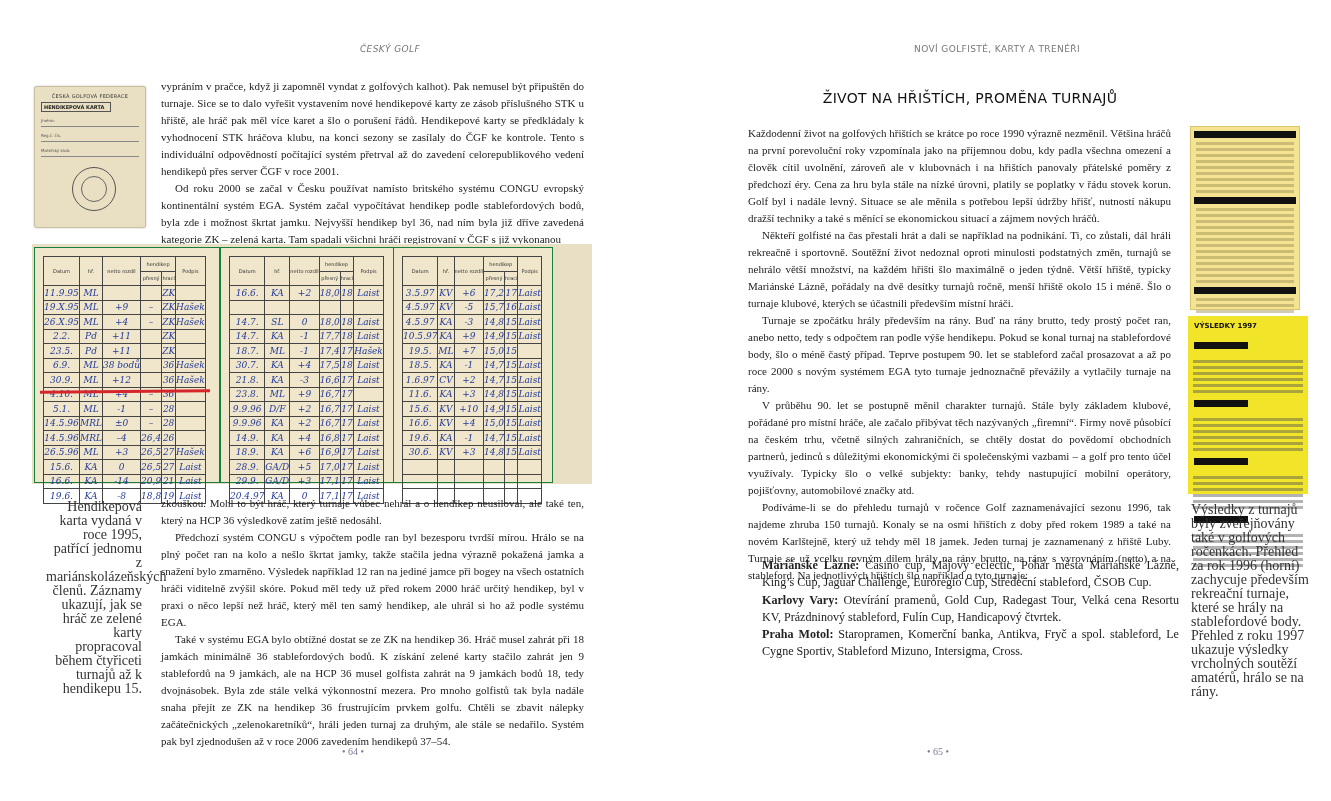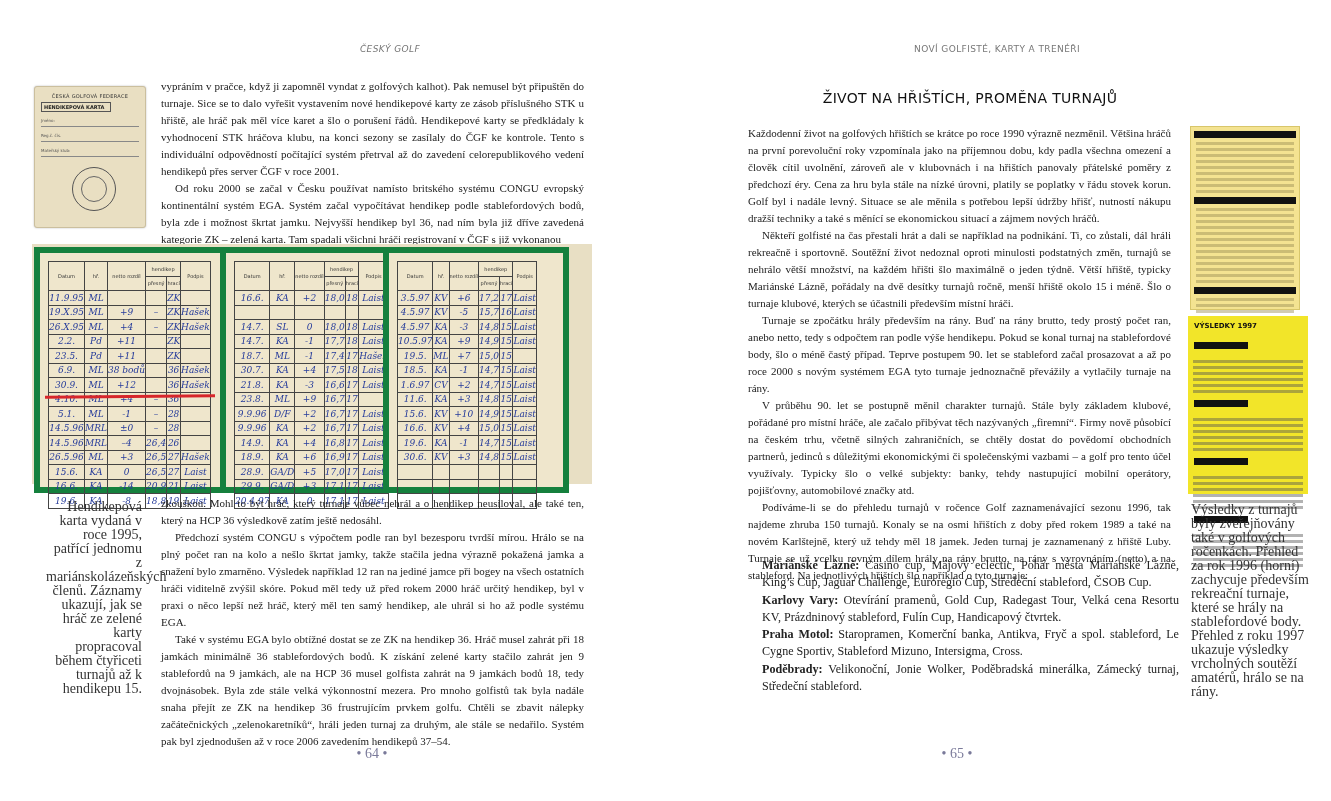--- a/index.html
+++ b/index.html
@@ -1,34 +1,34 @@
 <!DOCTYPE html>
 <html><head>
 <meta charset="utf-8">
 <style>
   html,body{margin:0;padding:0;background:#fff;}
   body{width:1331px;height:801px;position:relative;overflow:hidden;font-family:"Liberation Serif",serif;color:#222;}
   .running-head{position:absolute;top:44px;font-family:"DejaVu Sans",sans-serif;font-size:9px;letter-spacing:0.4px;color:#777;text-align:center;}
   .p{position:absolute;font-size:11px;line-height:17px;text-align:justify;}
   .p p{margin:0;text-indent:14px;}
   .p p.noind{text-indent:0;}
-  .folio{position:absolute;top:746px;font-size:14px;color:#7a7a9a;text-align:center;width:60px;}
+  .folio{position:absolute;top:746px;font-size:10px;color:#7a7a9a;width:60px;}
   .caption{position:absolute;font-family:Liberation Serif, serif;font-size:14px;line-height:14px;color:#333;}
   .title{position:absolute;top:90px;left:760px;width:420px;text-align:center;font-family:"DejaVu Sans",sans-serif;font-size:14px;letter-spacing:0.3px;color:#111;}
   .img{position:absolute;}
   
   .card-small{left:34px;top:86px;width:110px;height:140px;background:#e9dfc2;border:1px solid #cbbf9e;border-radius:3px;box-shadow:0 0 2px #bbb;}
   .card-small .hdr{font-family:"DejaVu Sans",sans-serif;font-size:5px;text-align:center;margin-top:6px;color:#333;letter-spacing:.3px;}
   .card-small .box{margin:3px 6px 0 6px;border:1px solid #555;height:8px;font-family:"DejaVu Sans",sans-serif;font-size:5px;font-weight:bold;padding-left:2px;line-height:8px;width:60%;}
   .card-small .line{margin:6px 6px 0 6px;border-bottom:1px solid #888;height:8px;font-family:"DejaVu Sans",sans-serif;font-size:4px;color:#555;}
   .card-small .stamp{position:absolute;left:37px;top:80px;width:42px;height:42px;border:1.5px solid #555;border-radius:50%;}
   .card-small .stamp:after{content:"";position:absolute;left:8px;top:8px;width:24px;height:24px;border:1px solid #666;border-radius:50%;}
   
   .scorecard{left:32px;top:244px;width:560px;height:240px;background:#e8dfc4;}
-  .sheet{position:absolute;top:3px;height:234px;background:#efe6cc;border:6px solid #15803d;border-radius:0;}
+  .sheet{position:absolute;top:3px;height:234px;background:#efe6cc;border:1px solid #15803d;border-radius:0;}
   .sheet table{position:absolute;left:8px;top:8px;right:8px;border-collapse:collapse;font-family:"DejaVu Sans",sans-serif;}
   .sheet td,.sheet th{border:1px solid #444;font-size:5px;height:13.5px;padding:0;text-align:center;color:#333;font-weight:normal;}
   .sheet td.hw{font-family:"DejaVu Serif",serif;font-style:italic;font-size:9px;color:#243a9a;}
   .redline{position:absolute;left:5px;top:142px;width:170px;height:3px;background:#d7262b;transform:rotate(-0.5deg);}
   
   .clip1{left:1190px;top:126px;width:108px;height:182px;background:#f4e391;border:1px solid #d8c66b;}
   .clip2{left:1188px;top:316px;width:120px;height:178px;background:#f2e529;}
   .clip-row{height:3px;margin:3px 5px;background:#9a8c55;opacity:.45;}
   .clip-bar{height:7px;margin:4px 3px;background:#111;}
   .clip-head{position:absolute;left:6px;top:6px;font-family:"DejaVu Sans",sans-serif;font-size:7px;font-weight:bold;color:#111;}
@@ -324,21 +324,21 @@
             <td class="hw">20.4.97</td>
             <td class="hw">KA</td>
             <td class="hw">0</td>
             <td class="hw">17,1</td>
             <td class="hw">17</td>
             <td class="hw">Laist</td>
           </tr>
         </tbody>
       </table>
     </div>
-  <div class="sheet" style="left:351px;width:158px;padding-left:16px;">
+  <div class="sheet" style="left:361px;width:158px;">
       <table>
         <tbody>
           <tr>
             <th rowspan="2">Datum</th>
             <th rowspan="2">hř.</th>
             <th rowspan="2">netto rozdíl</th>
             <th colspan="2">hendikep</th>
             <th rowspan="2">Podpis</th>
           </tr>
           <tr>
@@ -488,21 +488,20 @@
   <p>Někteří golfisté na čas přestali hrát a dali se například na podnikání. Ti, co zůstali, dál hráli rekreačně i sportovně. Soutěžní život nedoznal oproti minulosti podstatných změn, turnajů se nehrálo větší množství, na každém hřišti šlo maximálně o jeden týdně. Větší hřiště, typicky Mariánské Lázně, pořádaly na dvě desítky turnajů ročně, menší hřiště okolo 15 i méně. Šlo o turnaje klubové, kterých se účastnili především místní hráči.</p>
   <p>Turnaje se zpočátku hrály především na rány. Buď na rány brutto, tedy prostý počet ran, anebo netto, tedy s odpočtem ran podle výše hendikepu. Pokud se konal turnaj na stablefordové body, šlo o méně častý případ. Teprve postupem 90. let se stableford začal prosazovat a až po roce 2000 s novým systémem EGA tyto turnaje jednoznačně převážily a vytlačily turnaje na rány.</p>
   <p>V průběhu 90. let se postupně měnil charakter turnajů. Stále byly základem klubové, pořádané pro místní hráče, ale začalo přibývat těch nazývaných „firemní“. Firmy nově působící na českém trhu, včetně silných zahraničních, se chtěly dostat do povědomí obchodních partnerů, jedinců s důležitými ekonomickými či společenskými vazbami – a golf pro tento účel využívaly. Typicky šlo o velké subjekty: banky, tehdy nastupující mobilní operátory, pojišťovny, automobilové značky atd.</p>
   <p>Podíváme-li se do přehledu turnajů v ročence Golf zaznamenávající sezonu 1996, tak najdeme zhruba 150 turnajů. Konaly se na osmi hřištích z doby před rokem 1989 a také na novém Karlštejně, který už tehdy měl 18 jamek. Jeden turnaj je zaznamenaný z hřiště Luby. Turnaje se už vcelku rovným dílem hrály na rány brutto, na rány s vyrovnáním (netto) a na stableford. Na jednotlivých hřištích šlo například o tyto turnaje:</p>
 </div>
 
 <div class="ylist">
   <p class="item"><b>Mariánské Lázně:</b> <span>Casino cup, Májový eclectic, Pohár města Mariánské Lázně, King’s Cup, Jaguar Challenge, Euroregio Cup, Středeční stableford, ČSOB Cup.</span></p>
   <p class="item"><b>Karlovy Vary:</b> <span>Otevírání pramenů, Gold Cup, Radegast Tour, Velká cena Resortu KV, Prázdninový stableford, Fulín Cup, Handicapový čtvrtek.</span></p>
   <p class="item"><b>Praha Motol:</b> <span>Staropramen, Komerční banka, Antikva, Fryč a spol. stableford, Le Cygne Sportiv, Stableford Mizuno, Intersigma, Cross.</span></p>
-  <p class="item"><b>Poděbrady:</b> <span>Velikonoční, Jonie Wolker, Poděbradská minerálka, Zámecký turnaj, Středeční stableford.</span></p>
 </div>
 
 <div class="img clip1">
     <div class="clip-bar"></div>
     <div class="clip-row"></div>
     <div class="clip-row"></div>
     <div class="clip-row"></div>
     <div class="clip-row"></div>
     <div class="clip-row"></div>
     <div class="clip-row"></div>

